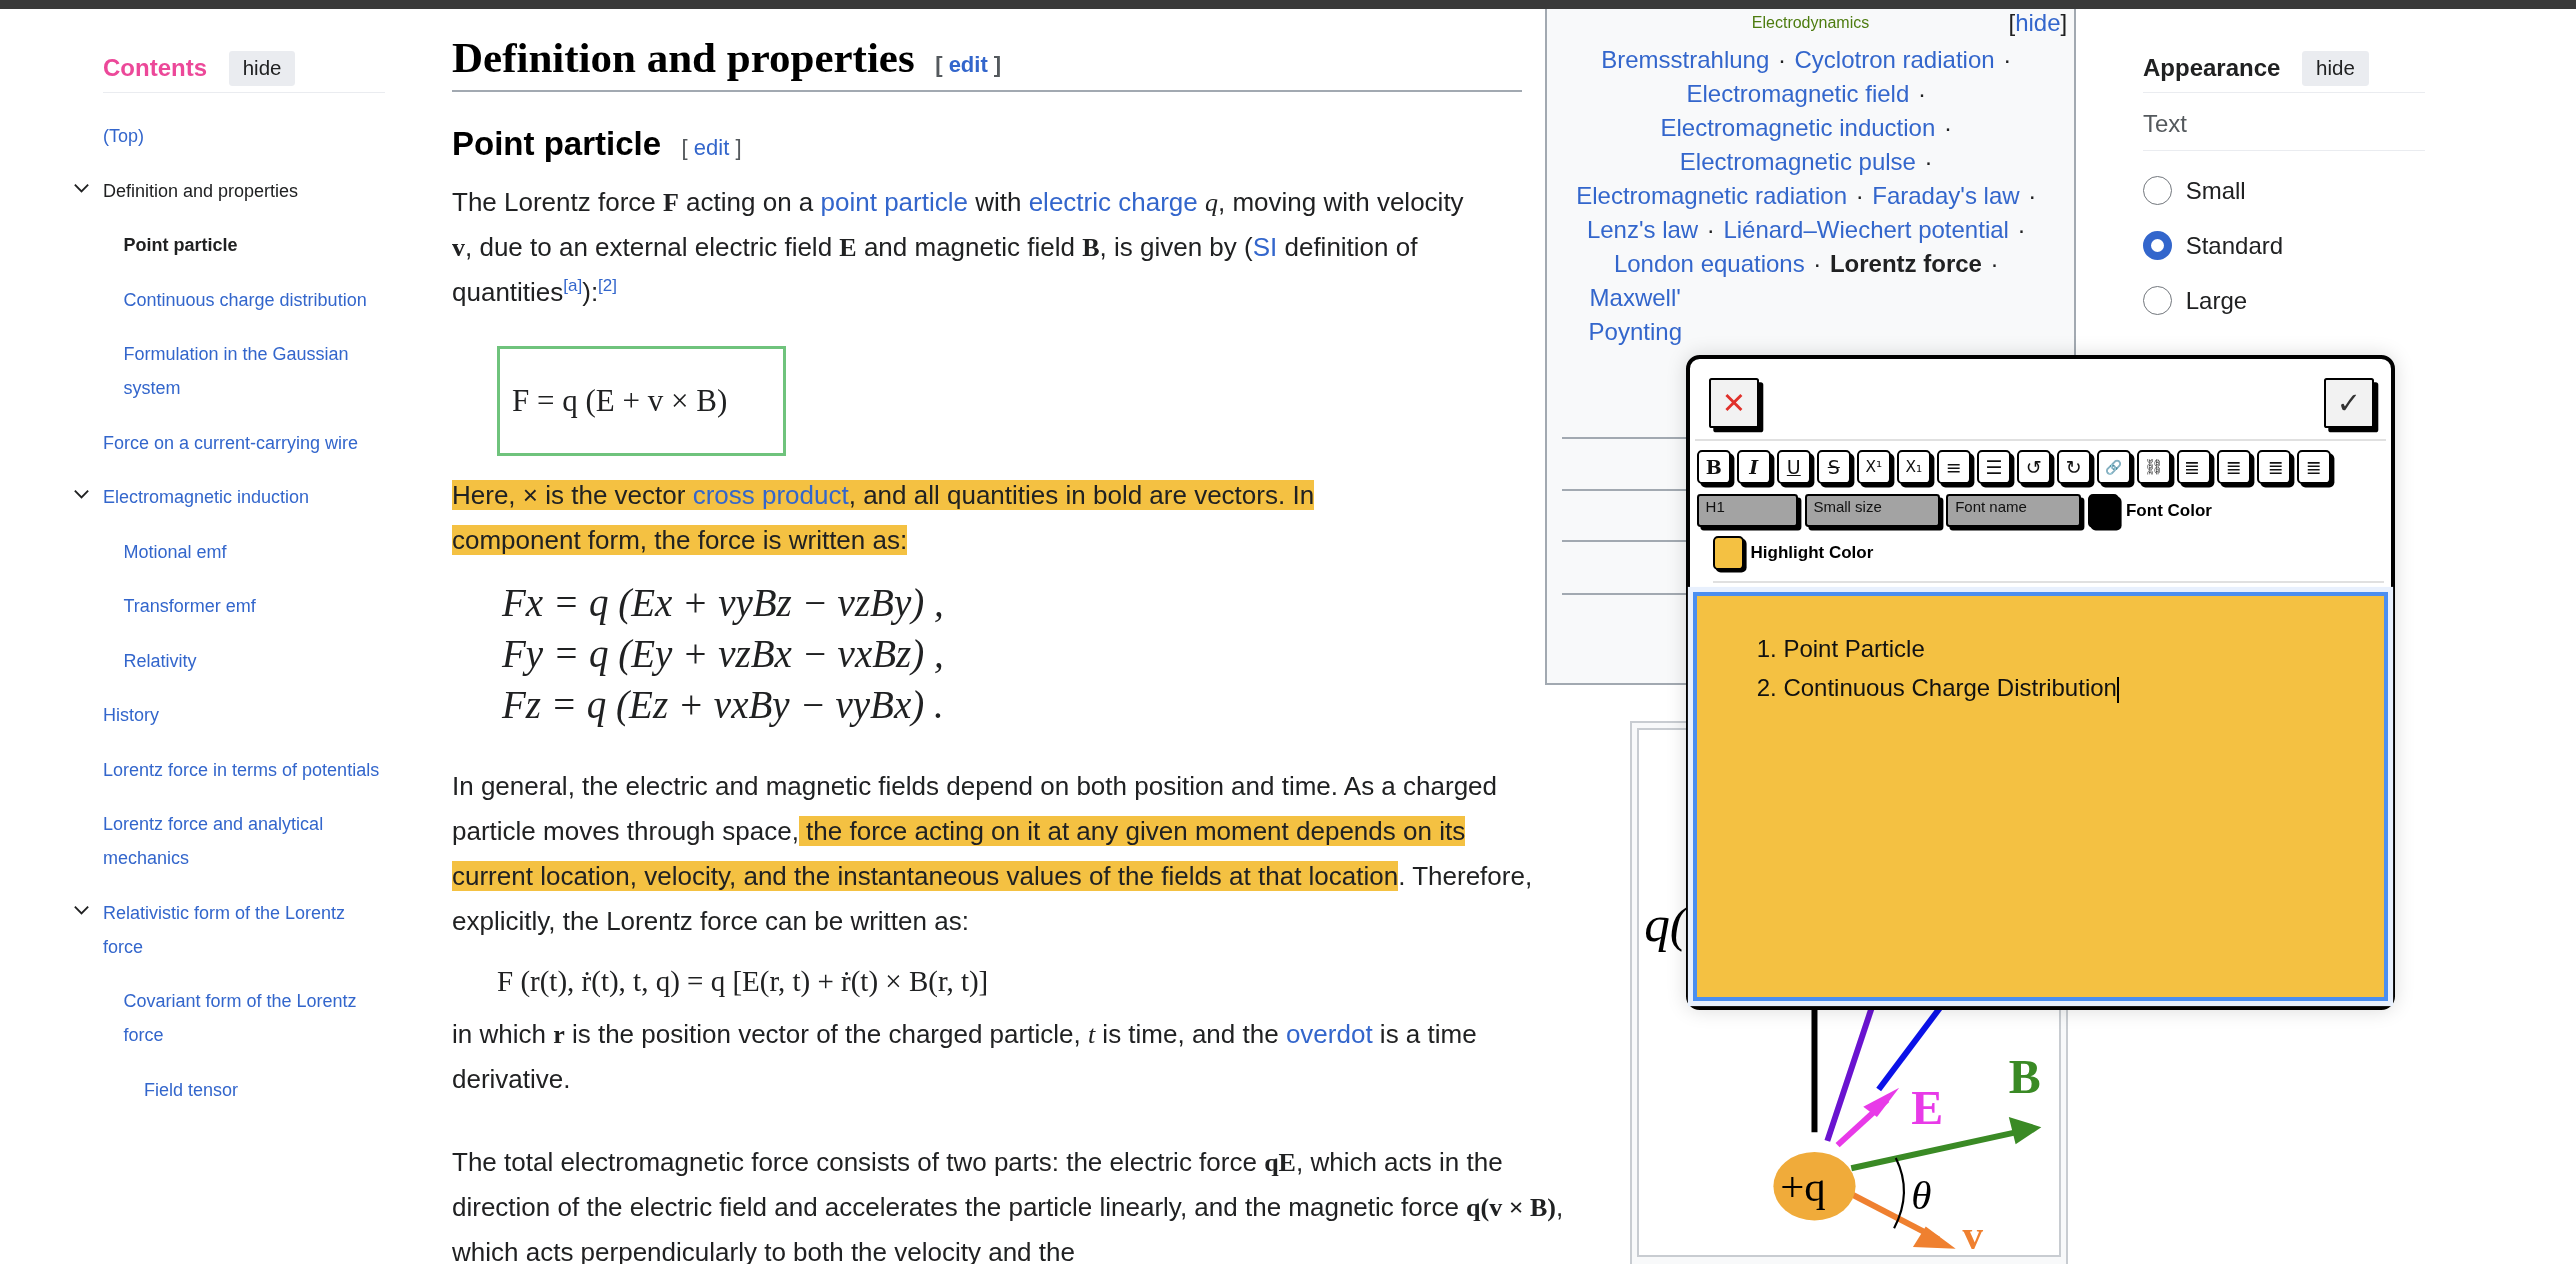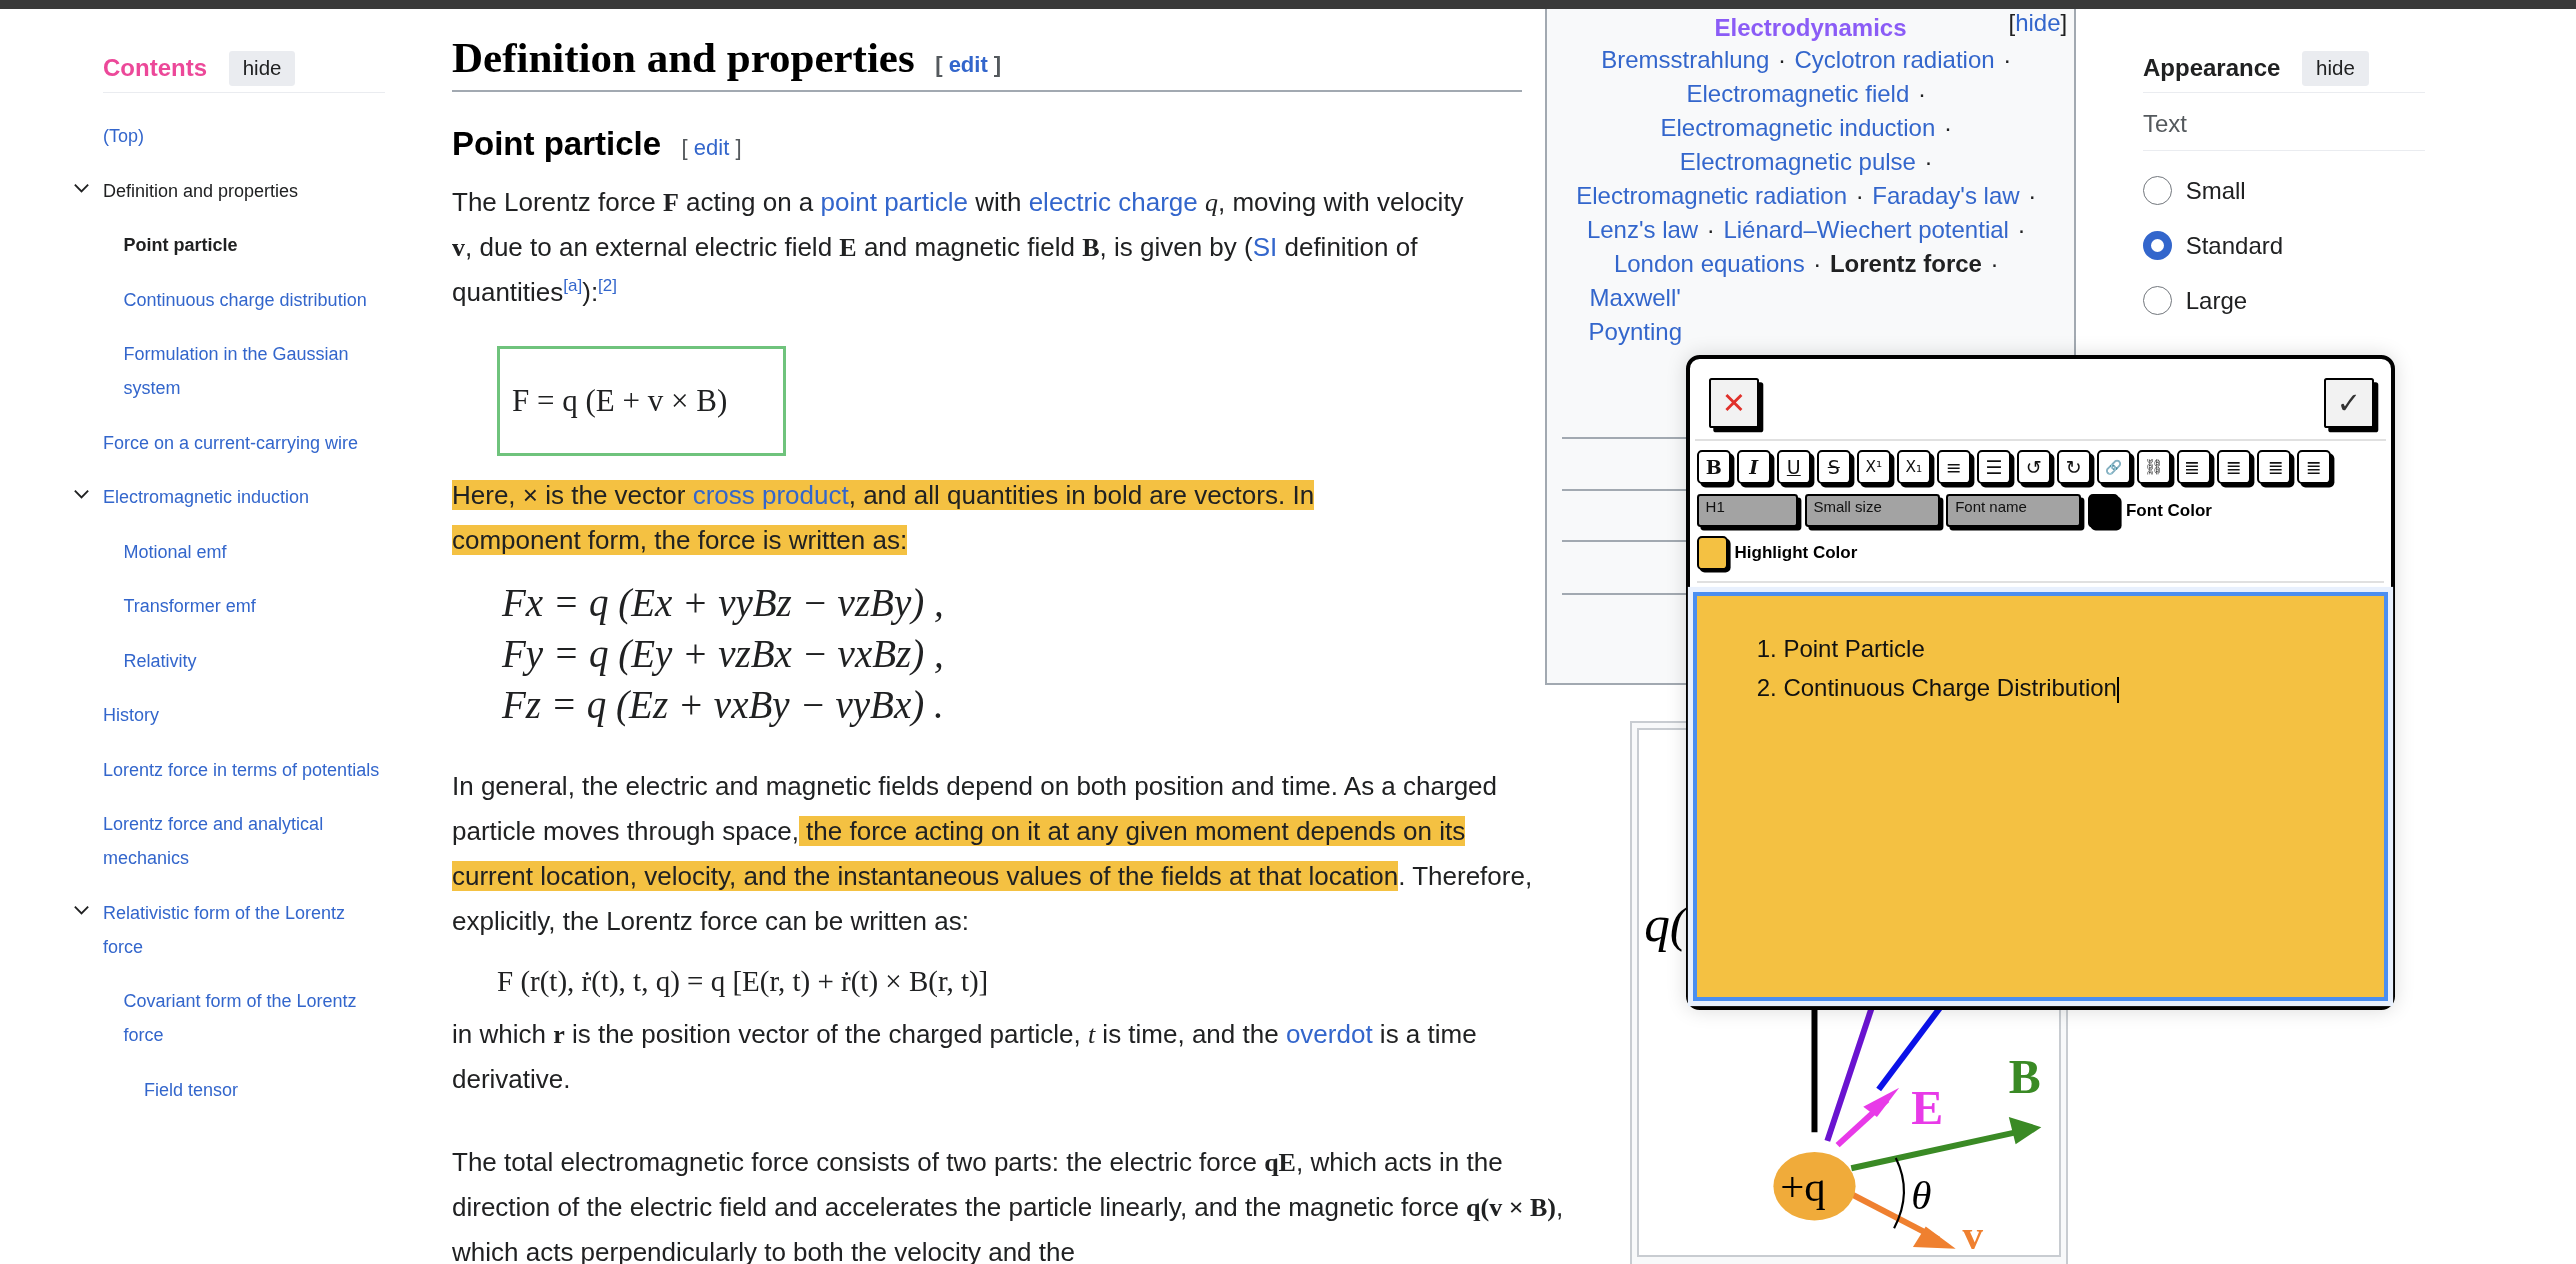--- a/index.html
+++ b/index.html
@@ -34,21 +34,21 @@
   .mathb { font-family: "Liberation Serif", "DejaVu Serif", serif; font-weight: bold; }
   .mathi { font-family: "Liberation Serif", "DejaVu Serif", serif; font-style: italic; }
   sup { font-size: 17px; color: #3366cc; vertical-align: super; line-height: 0; }
   .formula-box { margin: 31px 0 0 45px; width: 289px; height: 110px; border: 3.4px solid #6fc37c; display: flex; align-items: center; padding-left: 12px; font-family: "Liberation Serif", serif; font-size: 31px; }
   .eqs { margin: 13.7px 0 0 50px; font-family: "Liberation Serif", serif; font-style: italic; font-size: 39px; line-height: 51px; }
   .eq-big { margin: 12px 0 0 45px; font-family: "Liberation Serif", serif; font-size: 29px; line-height: 51px; }
 
   
   .navbox { position: absolute; left: 1545px; top: 8.6px; width: 531px; height: 676px; background: #f8f9fa; border: 2.6px solid #a2a9b1; border-top: none; }
   .navbox-head { position: relative; text-align: center; height: 34px; padding-top: 5.1px; }
-  .navbox-title { font-weight: bold; font-size: 24px; color: #8b5cf6; }
+  .navbox-title { font-weight: normal; font-size: 16px; color: #4d7c0f; }
   .navbox-hide { position: absolute; right: 6.8px; top: 0px; font-size: 24px; color: #202122; }
   .navbox-hide span { color: #3366cc; }
   .navbox-body { text-align: center; font-size: 24px; line-height: 34px; padding: 0 8.6px; color: #3366cc; }
   .navbox-body .cur { color: #202122; font-weight: bold; }
   .navbox-body .dot { color: #202122; padding: 0 8.6px; }
   .navbox-rule { position: absolute; left: 15.4px; width: 513px; height: 2.6px; background: #a2a9b1; }
 
   
   .imgpanel { position: absolute; left: 1630px; top: 721px; width: 438px; height: 556px; border: 2.6px solid #c8ccd1; background: #f8f9fa; padding: 5.1px; }
   .imgpanel-inner { position: relative; width: 100%; height: 529px; border: 2.6px solid #c8ccd1; background: #fff; overflow: hidden; }
@@ -68,21 +68,21 @@
   .ed-btn { position: absolute; top: 19px; width: 50px; height: 50px; background: #f2f2f2; border: 2.6px solid #000; box-shadow: 4.3px 4.3px 0 #000; border-radius: 2.6px; display: flex; align-items: center; justify-content: center; font-size: 29px; }
   .ed-close { left: 13.7px; color: #e0302a; font-weight: bold; }
   .ed-ok { right: 12px; color: #333; }
   .ed-toolbar { padding: 8.6px 6.8px 0 6.8px; }
   .tb-row { display: flex; gap: 6px; }
   .tb { width: 34px; height: 34px; border: 2.6px solid #000; border-radius: 5.1px; background: #fff; box-shadow: 3.4px 3.4px 0 #000; display: flex; align-items: center; justify-content: center; font-family: "DejaVu Sans", sans-serif; font-size: 19px; color: #111; }
   .tb-row2 { display: flex; align-items: center; gap: 6.8px; margin-top: 10.3px; }
   .sel { height: 33px; border: 2.6px solid #000; border-radius: 3.4px; box-shadow: 3.4px 3.4px 0 #000; background: #a3a3a3; font-size: 15px; padding: 1.7px 6.8px; color: #111; }
   .swatch { width: 31px; height: 34px; border: 2.6px solid #000; border-radius: 5.1px; box-shadow: 2.6px 2.6px 0 #000; }
   .sw-label { font-weight: bold; font-size: 17px; color: #000; }
-  .ed-row3 { display: flex; align-items: center; gap: 6.8px; margin-top: 8.6px; padding-bottom: 10.3px; border-bottom: 2.6px solid #e0e0e0; }
+  .ed-row3 { display: flex; align-items: center; gap: 6.8px; margin-top: 8.6px; padding-bottom: 10.3px; border-bottom: 2.6px solid #e0e0e0; margin-left: 16px; }
   .ed-area { position: absolute; left: 3.4px; top: 233px; width: 695px; height: 409px; background: #f4c142; border: 4.3px solid #4a8ef0; box-shadow: 0 0 0 5.1px #e8f0fd; }
   .ed-area ol { margin: 33px 0 0 86px; font-size: 24px; line-height: 39px; color: #111; }
   .caret { display: inline-block; width: 1.7px; height: 26px; background: #000; vertical-align: middle; }
 </style>
 </head>
 <body>
 
 <div class="topbar"></div>
 
 <nav class="toc">

